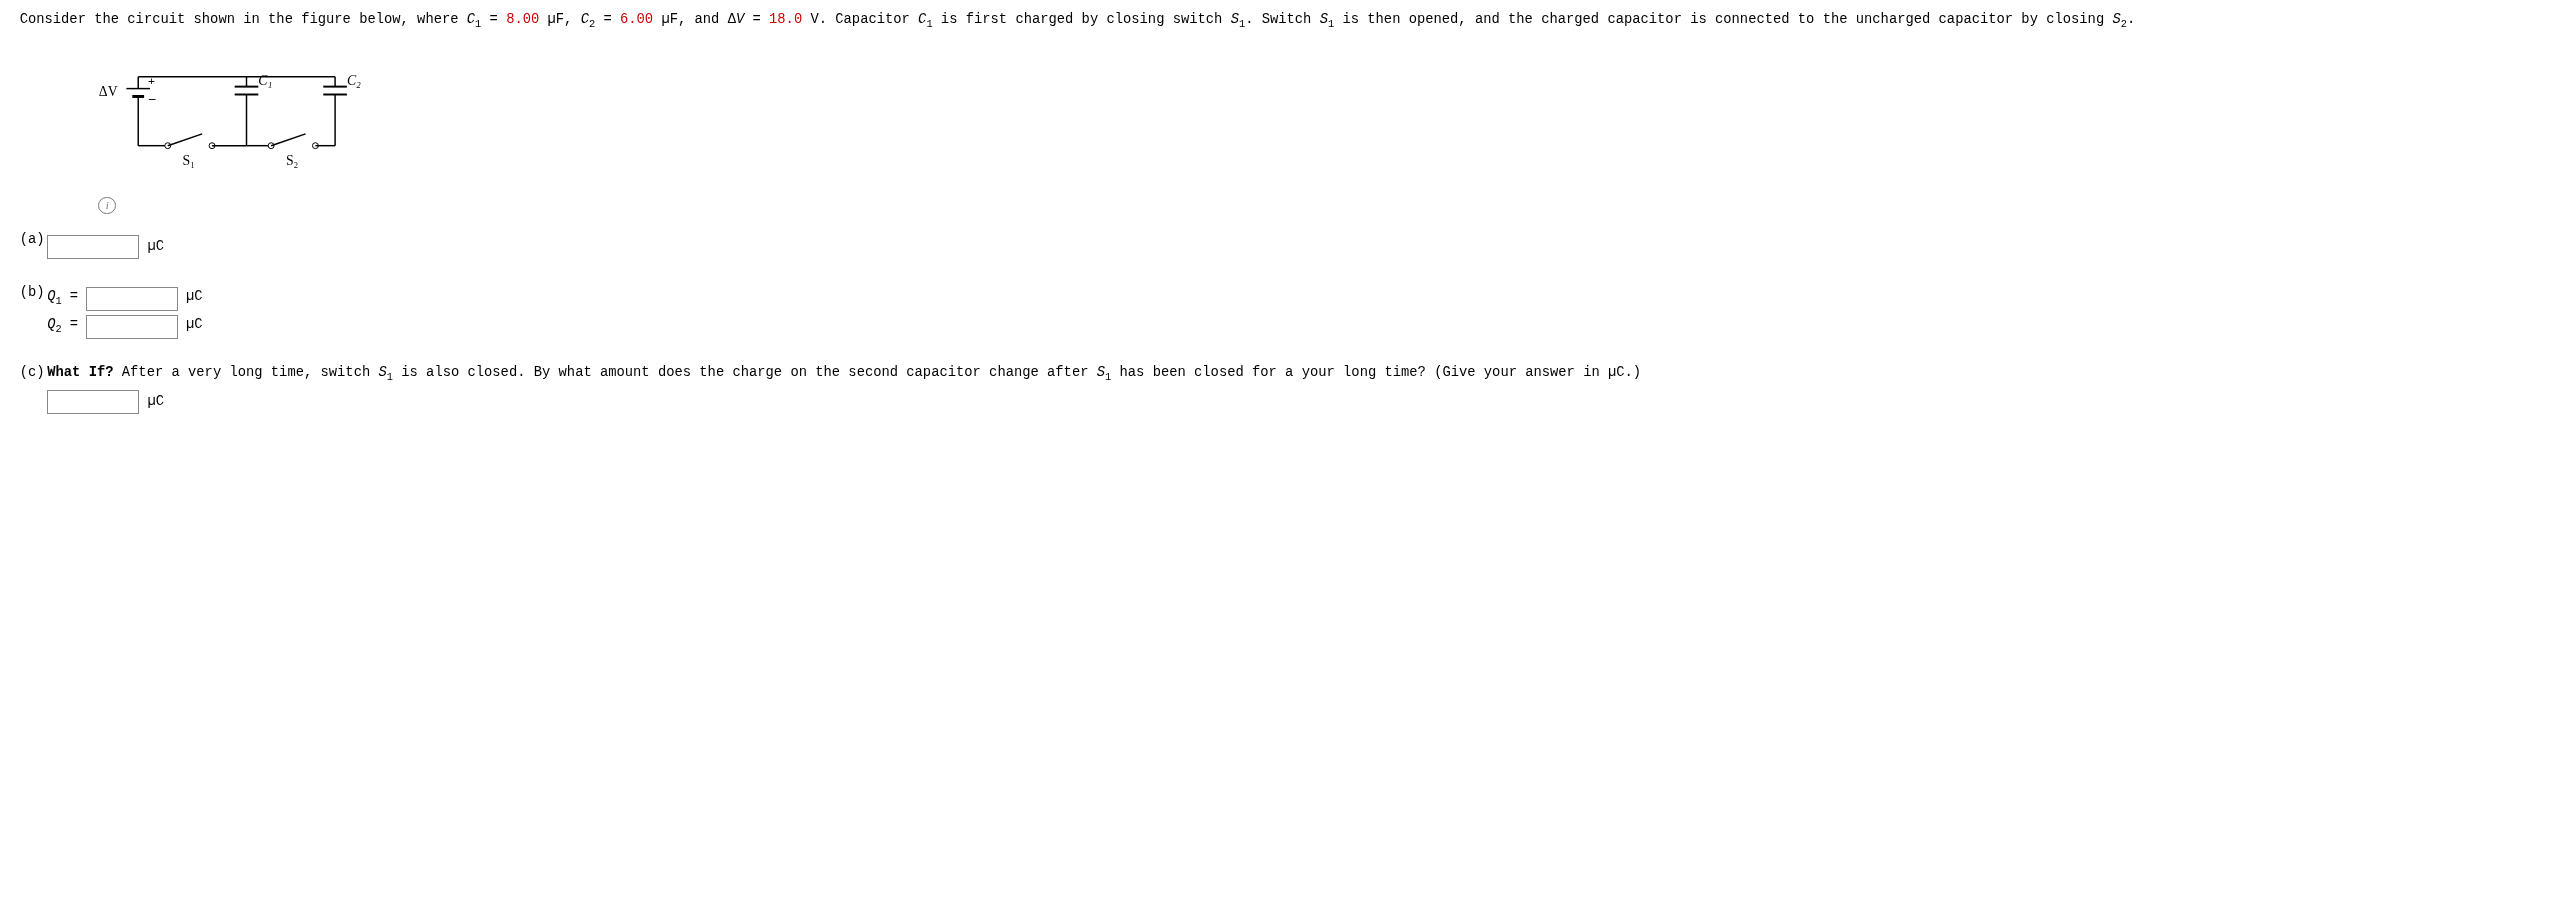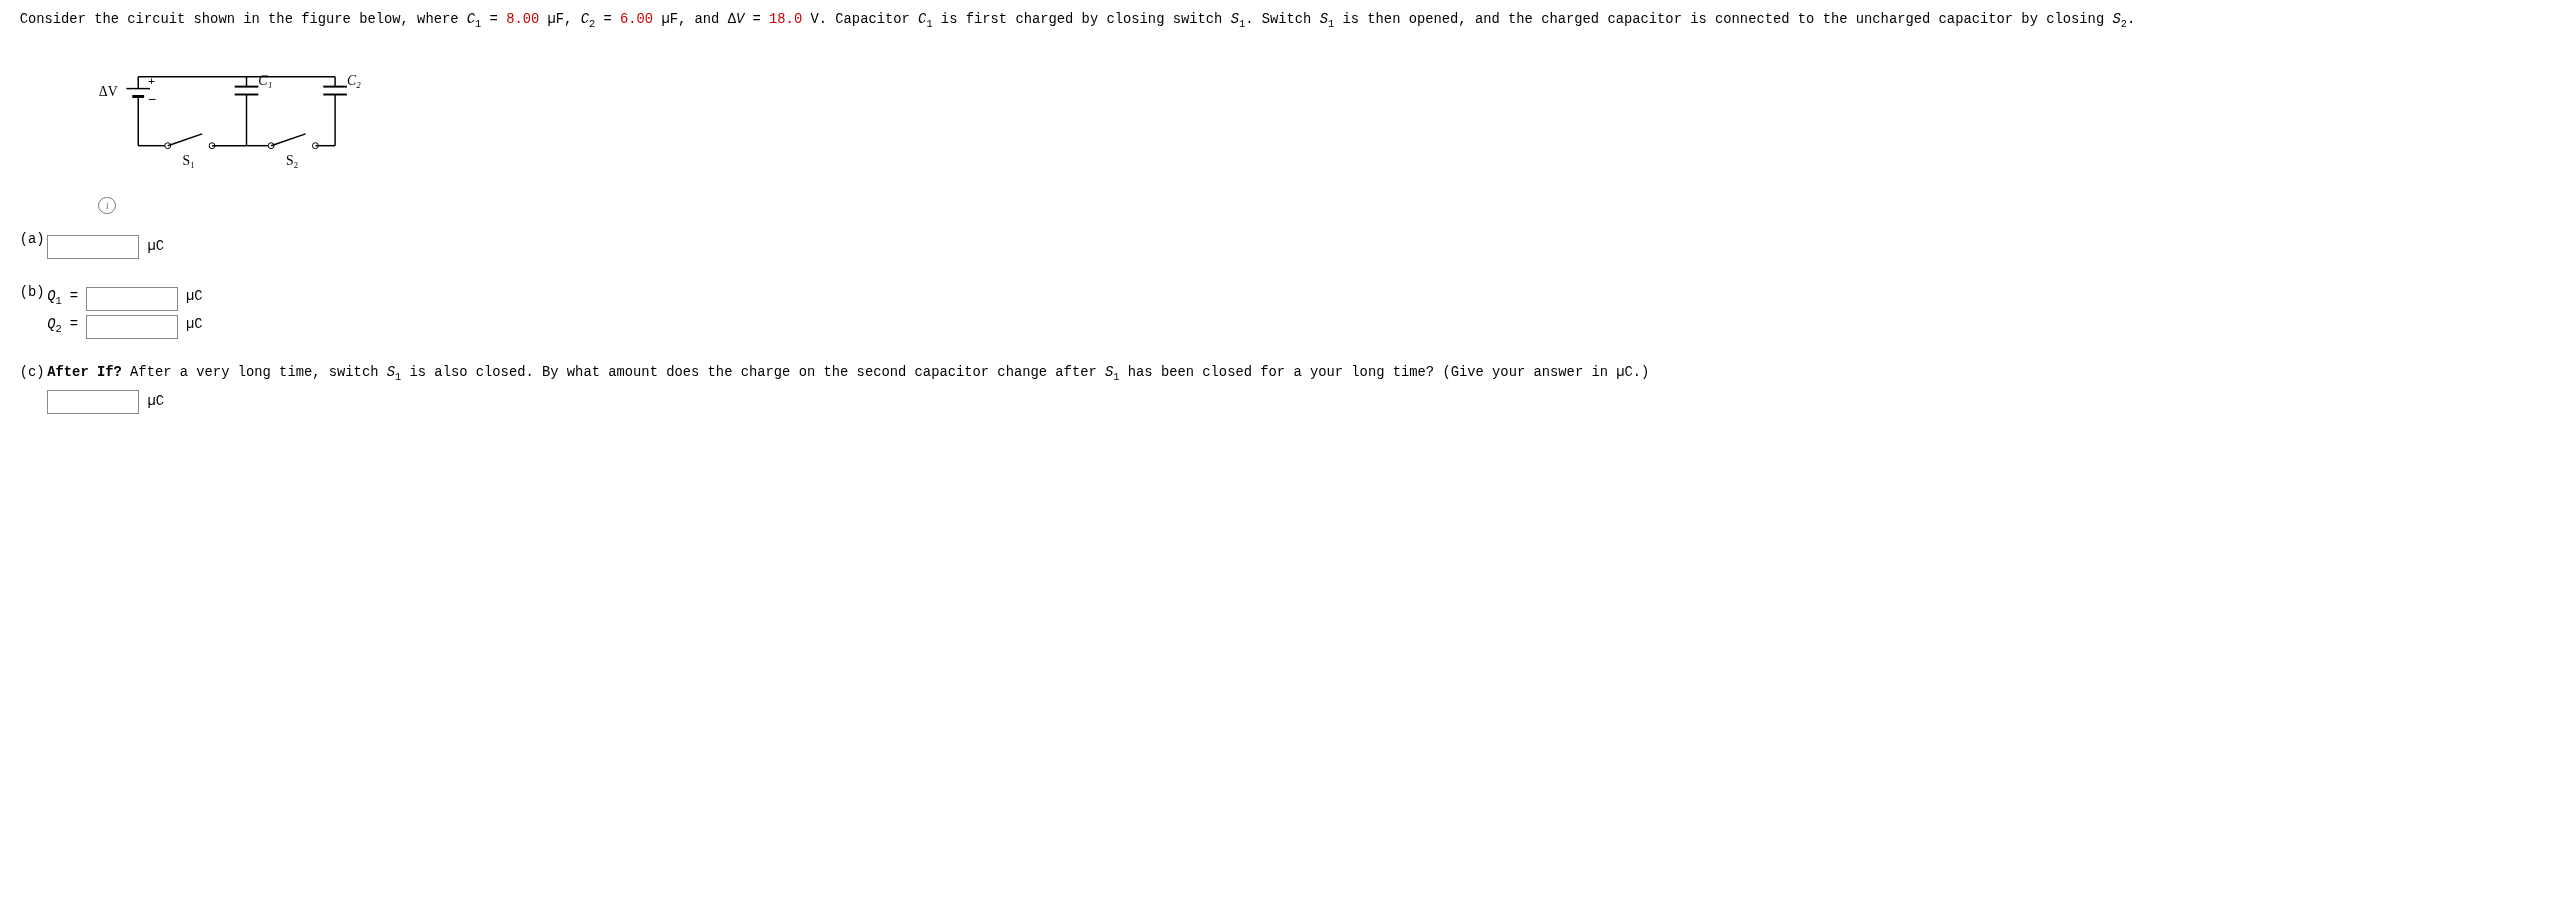--- a/index.html
+++ b/index.html
@@ -118,21 +118,21 @@
       <input class="answer-box" type="text" style="">
       <span>µC</span>
     </div>
   </div>
 </div>
 
 <div class="section part-row">
   <div class="part-label">(c)</div>
   <div class="part-content">
     <div>
-      <span class="bold">After If?</span><span> After a very long time, switch </span><span class="ital">S</span><span class="sub">1</span><span> is also closed. By what amount does the charge on the second capacitor change after </span><span class="ital">S</span><span class="sub">1</span><span> has been closed for a your long time? (Give your answer in µC.)</span>
+      <span class="bold">What If?</span><span> After a very long time, switch </span><span class="ital">S</span><span class="sub">1</span><span> is also closed. By what amount does the charge on the second capacitor change after </span><span class="ital">S</span><span class="sub">1</span><span> has been closed for a your long time? (Give your answer in µC.)</span>
     </div>
     <div class="answer-row">
       <input class="answer-box" type="text" style="">
       <span>µC</span>
     </div>
   </div>
 </div>
 
 
 </body></html>

